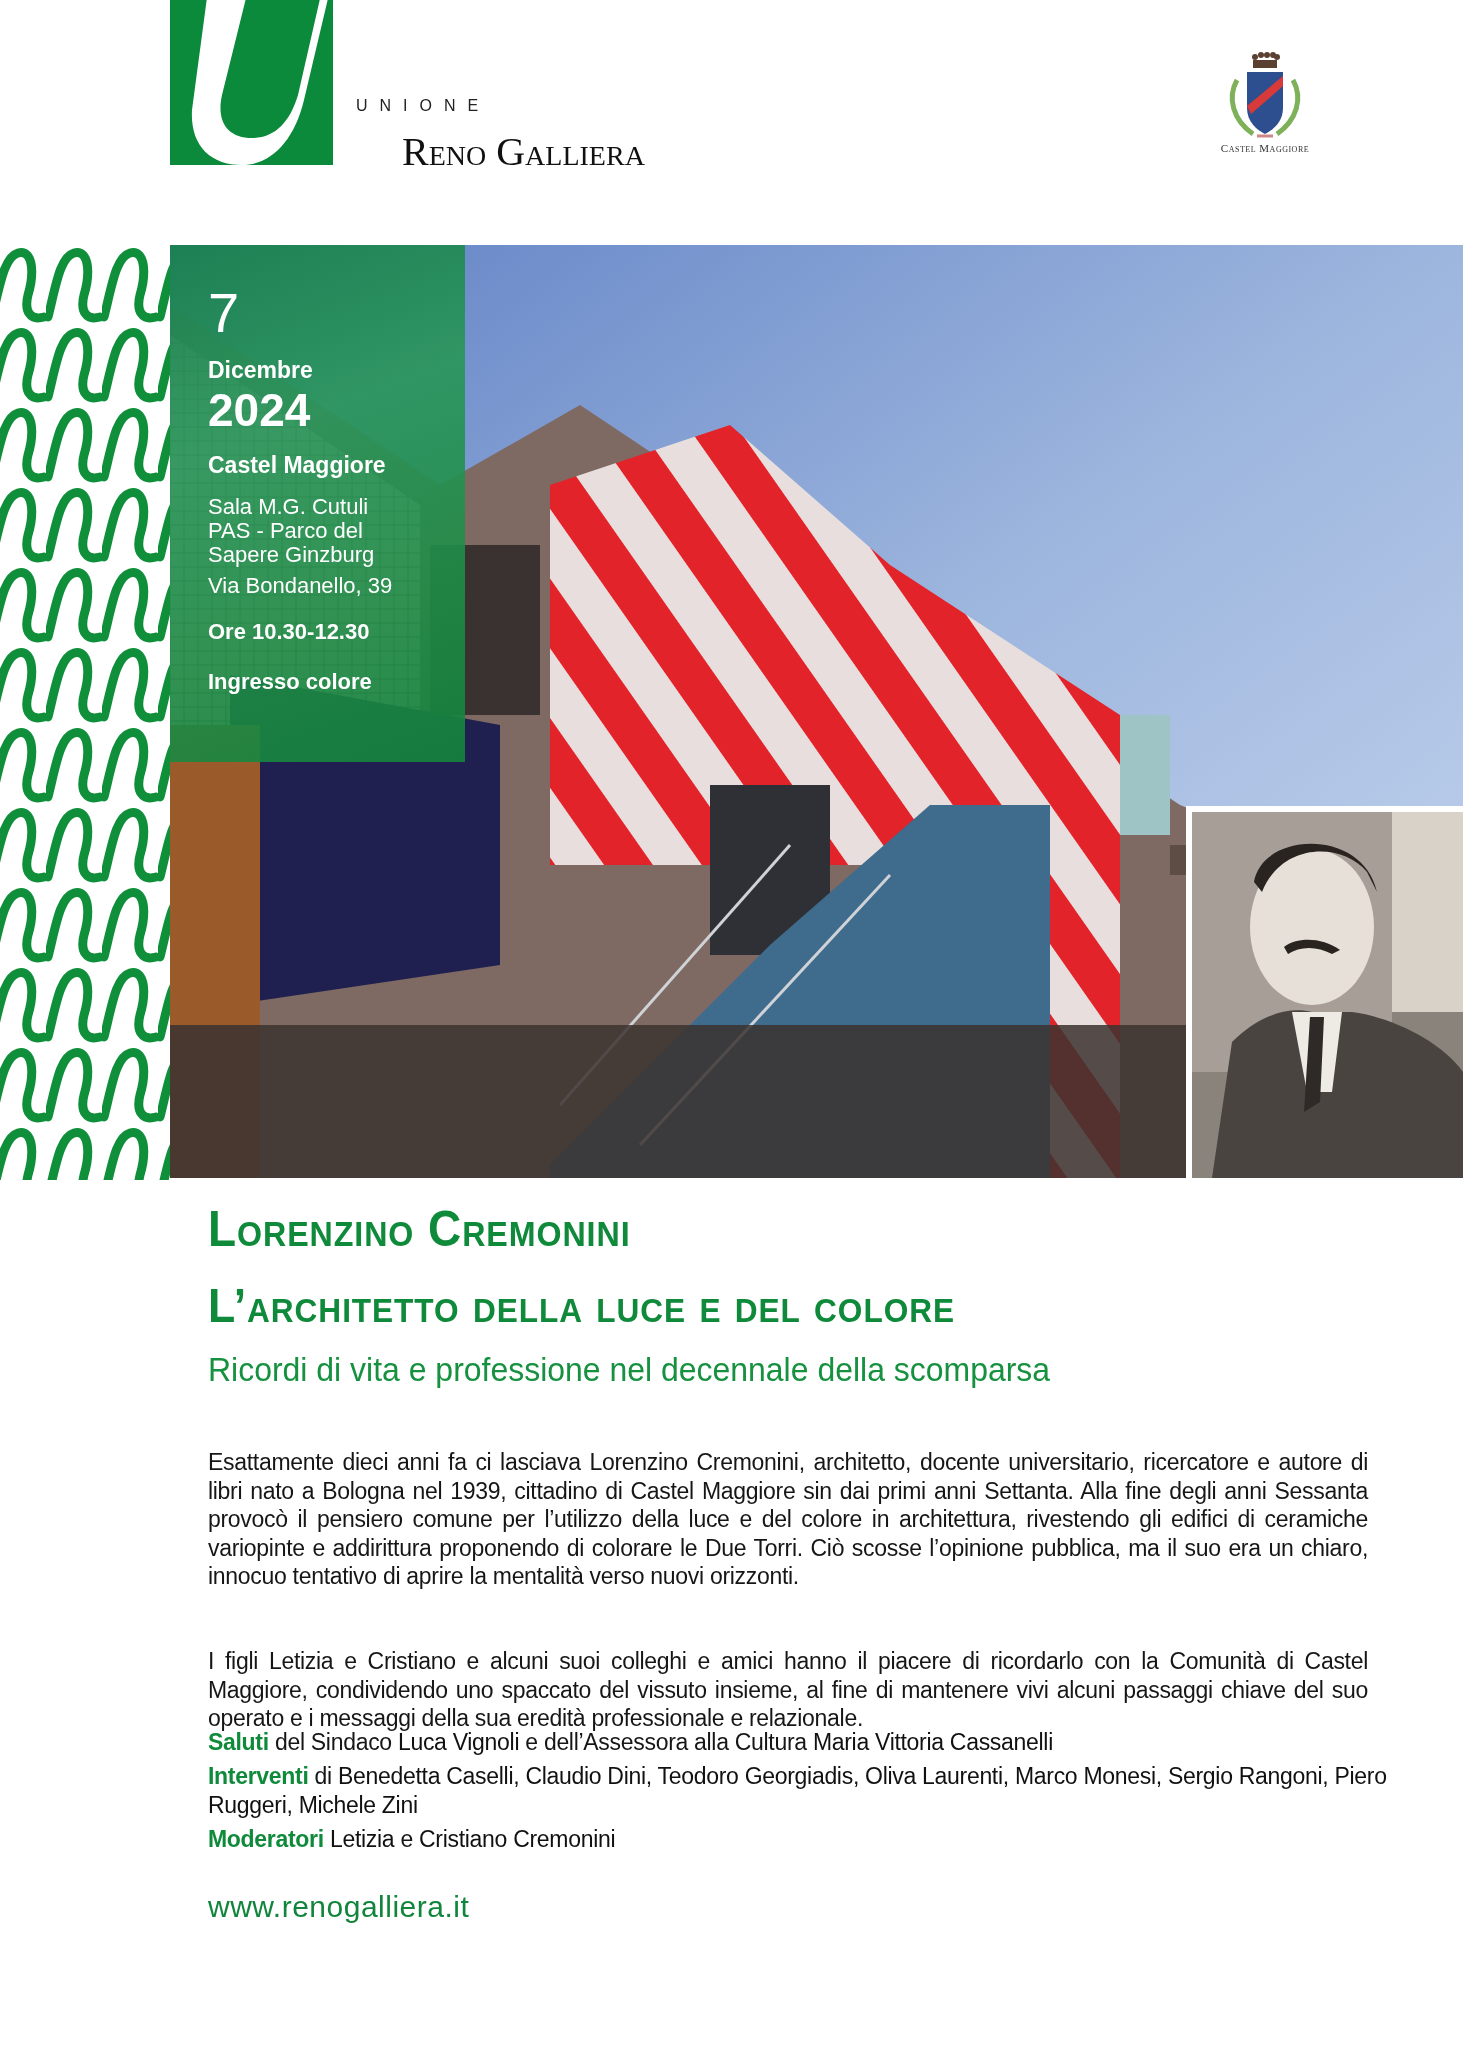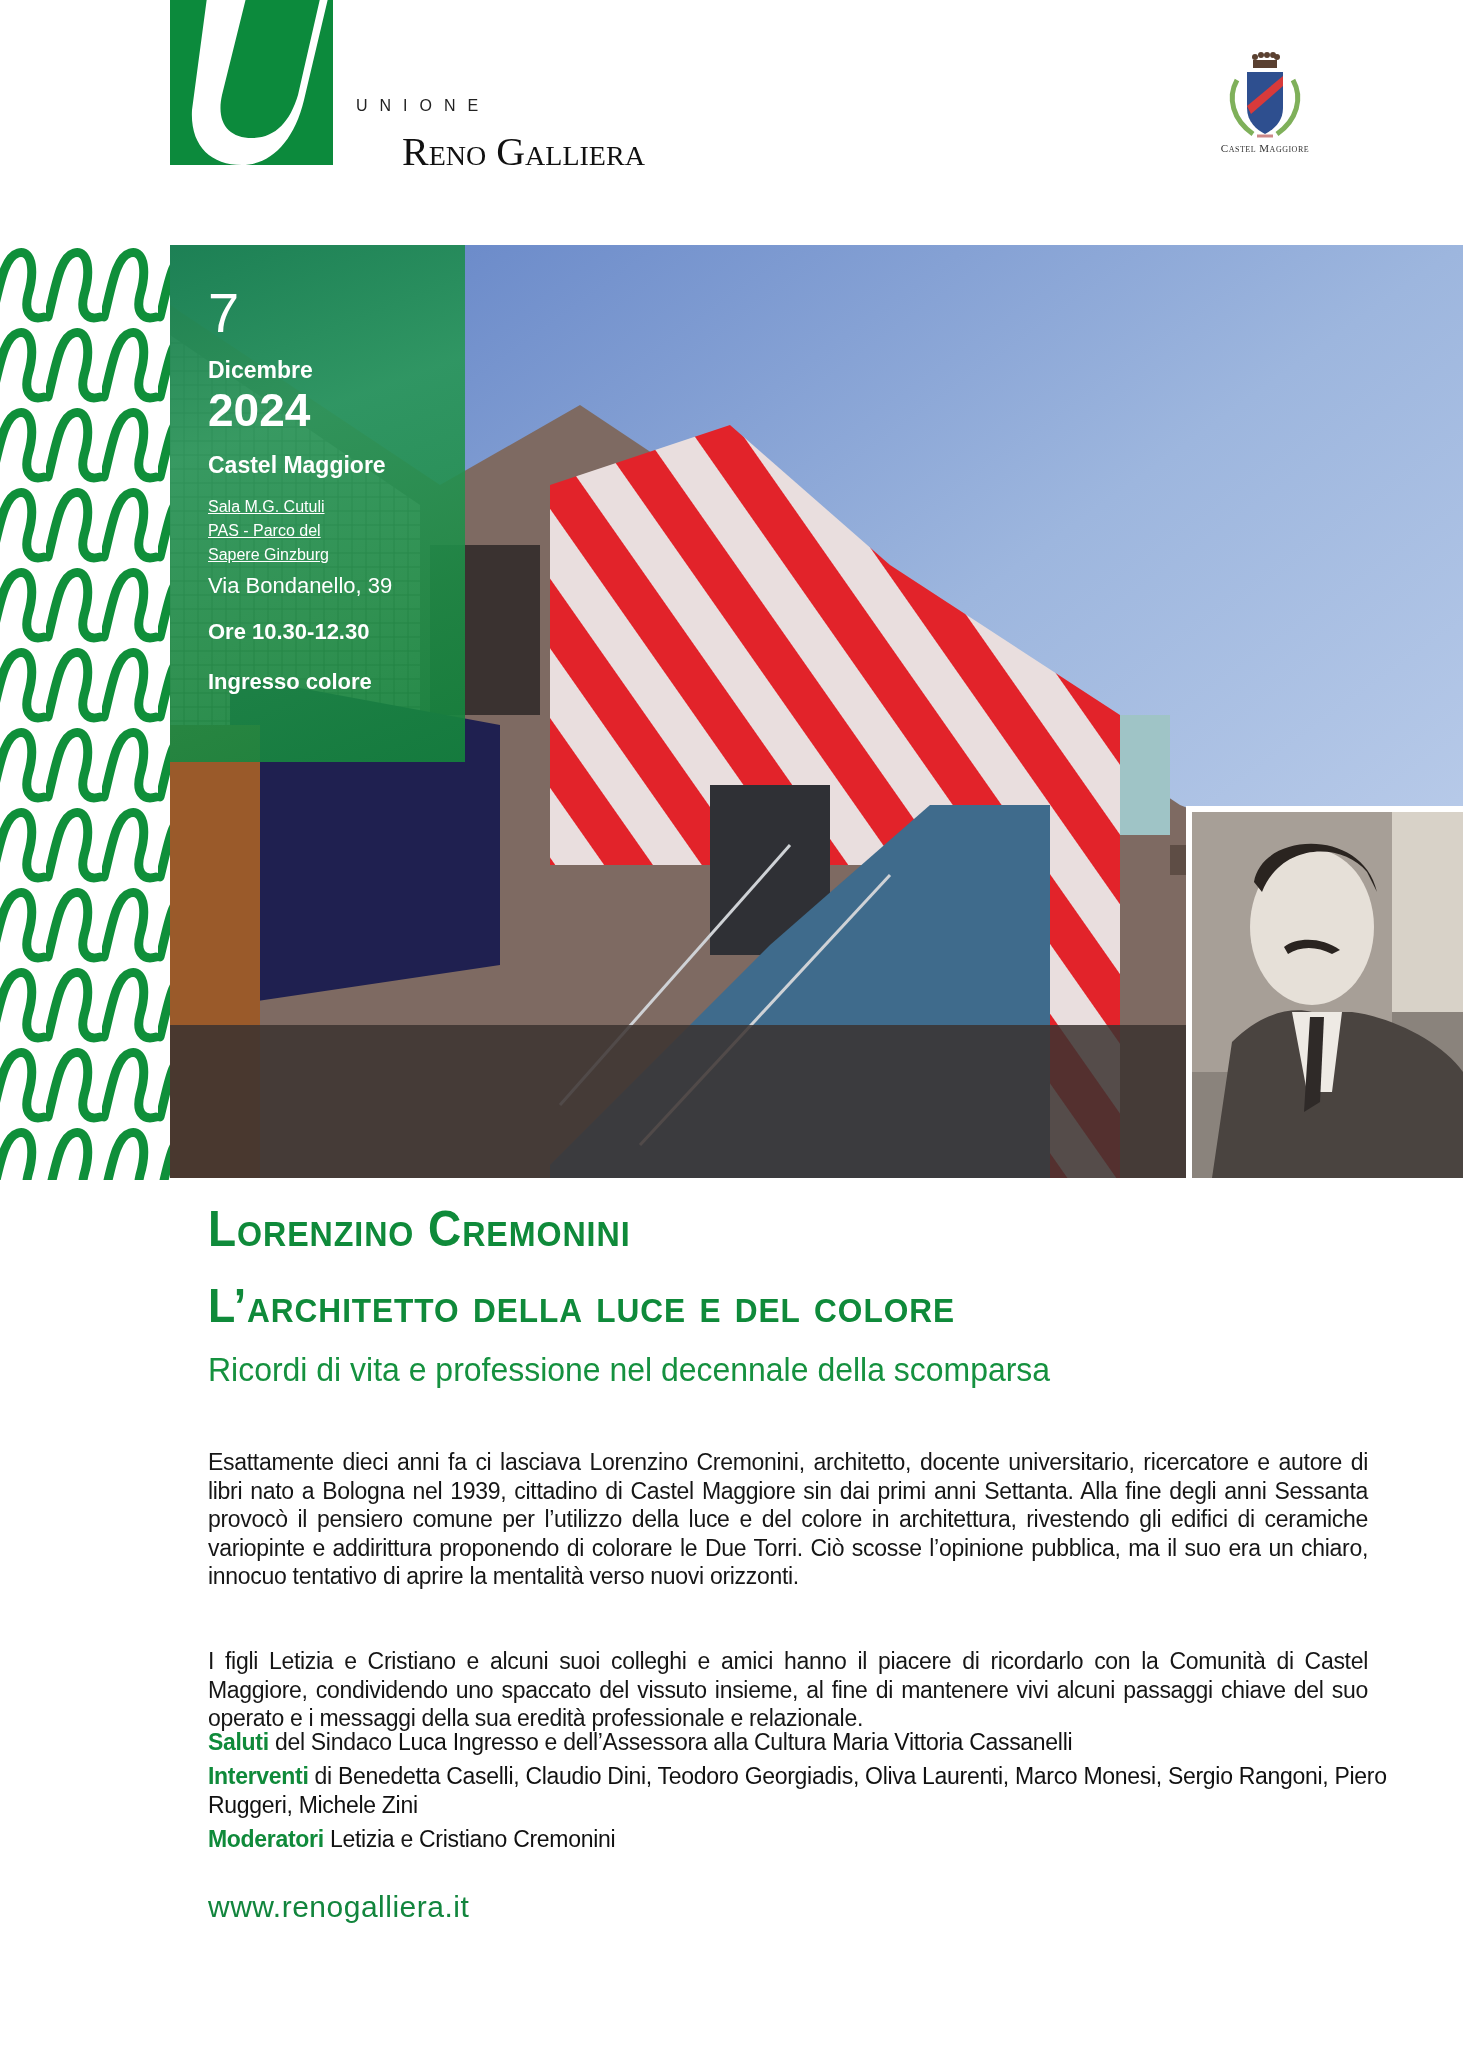--- a/index.html
+++ b/index.html
@@ -40,21 +40,21 @@
     
     .info {
       left: 170px; top: 245px; width: 295px; height: 517px;
       background: linear-gradient(160deg, rgba(26,128,80,0.96) 0%, rgba(42,150,90,0.92) 35%, rgba(30,140,70,0.9) 70%, rgba(20,130,60,0.92) 100%);
       color: #fff; box-sizing: border-box; padding: 40px 0 0 38px;
     }
     .info .day { font-size: 56px; line-height: 56px; font-weight: normal; }
     .info .month { font-size: 23px; font-weight: bold; margin-top: 16px; }
     .info .year { font-size: 46px; font-weight: bold; line-height: 48px; margin-top: 2px; }
     .info .city { font-size: 23px; font-weight: bold; margin-top: 18px; }
-    .info .venue { font-size: 16px; line-height: 24px; margin-top: 16px; text-decoration: underline; }
+    .info .venue { font-size: 22px; line-height: 24px; margin-top: 16px; }
     .info .addr { font-size: 22px; margin-top: 6px; }
     .info .hours { font-size: 22px; font-weight: bold; margin-top: 20px; }
     .info .free { font-size: 22px; font-weight: bold; margin-top: 24px; }
 
     
     .portrait {
       left: 1186px; top: 806px; width: 277px; height: 373px; background: #fff; box-sizing: border-box; padding: 6px 0 0 6px;
     }
     .portrait-inner { width: 271px; height: 366px; overflow: hidden; background: #6a625c; }
 
@@ -197,21 +197,21 @@
 
 <div class="abs title1">Lorenzino Cremonini</div>
 <div class="abs title2">L’architetto della luce e del colore</div>
 <div class="abs subtitle">Ricordi di vita e professione nel decennale della scomparsa</div>
 
 <div class="abs body-p p1">Esattamente dieci anni fa ci lasciava Lorenzino Cremonini, architetto, docente universitario, ricercatore e autore di libri nato a Bologna nel 1939, cittadino di Castel Maggiore sin dai primi anni Settanta. Alla fine degli anni Sessanta provocò il pensiero comune per l’utilizzo della luce e del colore in architettura, rivestendo gli edifici di ceramiche variopinte e addirittura proponendo di colorare le Due Torri. Ciò scosse l’opinione pubblica, ma il suo era un chiaro, innocuo tentativo di aprire la mentalità verso nuovi orizzonti.</div>
 <div class="abs body-p p2">I figli Letizia e Cristiano e alcuni suoi colleghi e amici hanno il piacere di ricordarlo con la Comunità di Castel Maggiore, condividendo uno spaccato del vissuto insieme, al fine di mantenere vivi alcuni passaggi chiave del suo operato e i messaggi della sua eredità professionale e relazionale.</div>
 
 <div class="abs credits">
   <div class="line">
-    <span class="lbl">Saluti</span><span> del Sindaco </span><span class="nm">Luca Ingresso</span><span> e dell’Assessora alla Cultura </span><span class="nm">Maria Vittoria Cassanelli</span>
+    <span class="lbl">Saluti</span><span> del Sindaco </span><span class="nm">Luca Vignoli</span><span> e dell’Assessora alla Cultura </span><span class="nm">Maria Vittoria Cassanelli</span>
   </div>
   <div class="line">
     <span class="lbl">Interventi</span><span> di </span><span class="nm">Benedetta Caselli, Claudio Dini, Teodoro Georgiadis, Oliva Laurenti, Marco Monesi, Sergio Rangoni, Piero Ruggeri, Michele Zini</span>
   </div>
   <div class="line">
     <span class="lbl">Moderatori</span><span> </span><span class="nm">Letizia</span><span> e </span><span class="nm">Cristiano Cremonini</span>
   </div>
 </div>
 
 <div class="abs website">www.renogalliera.it</div>

